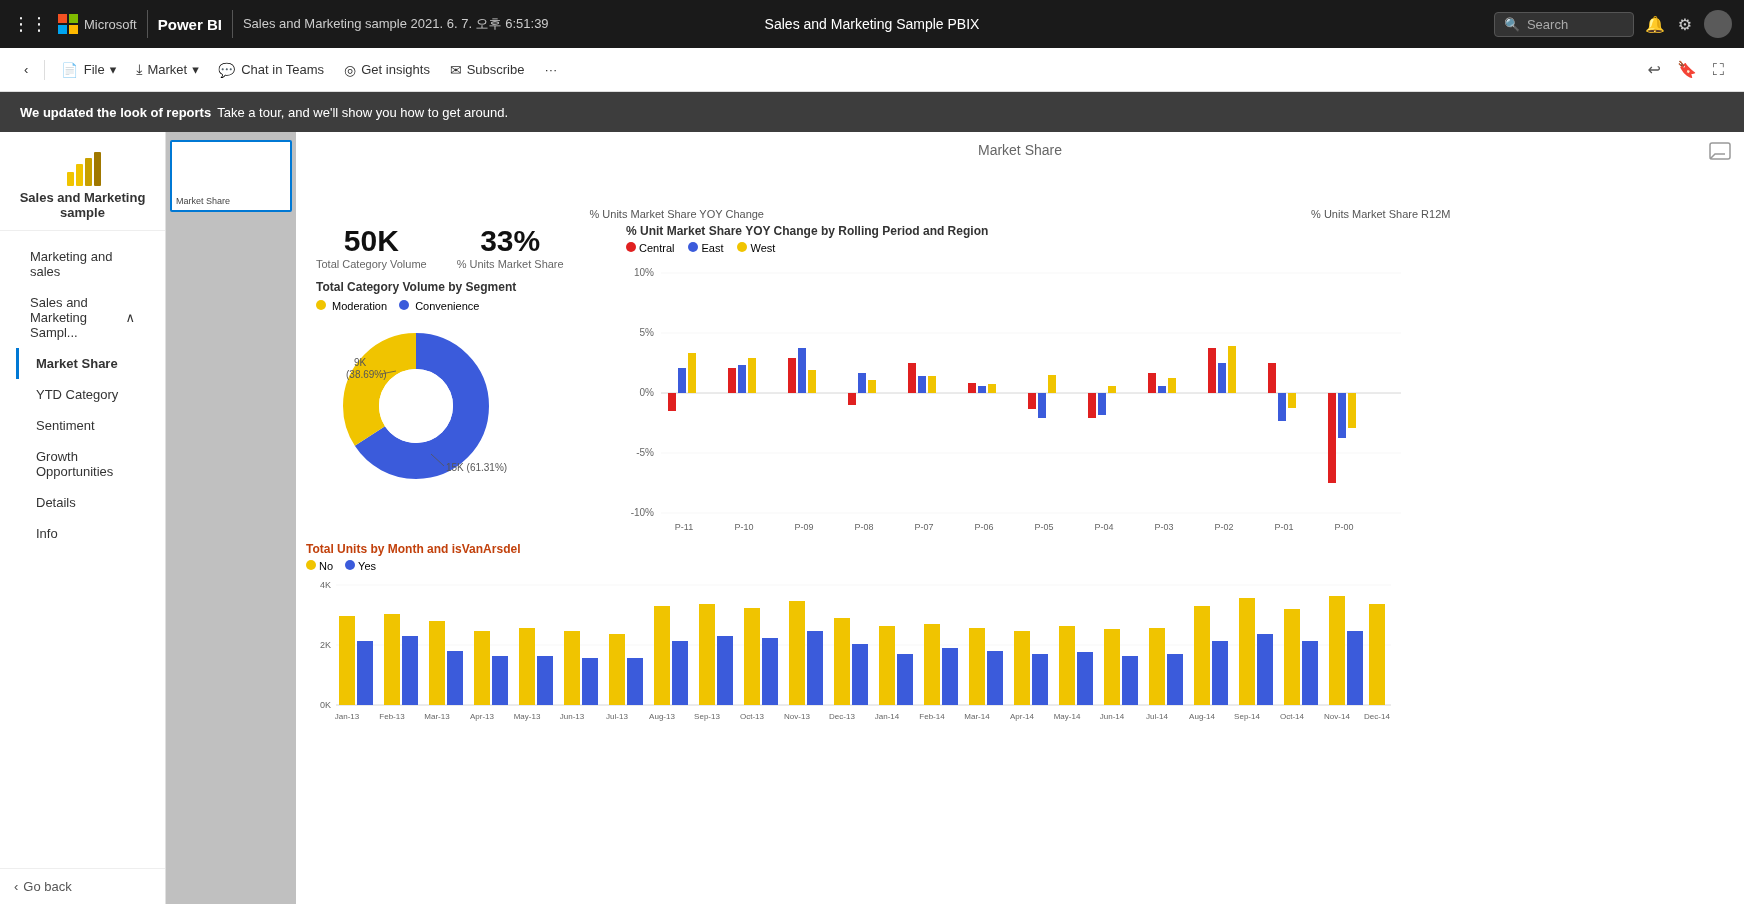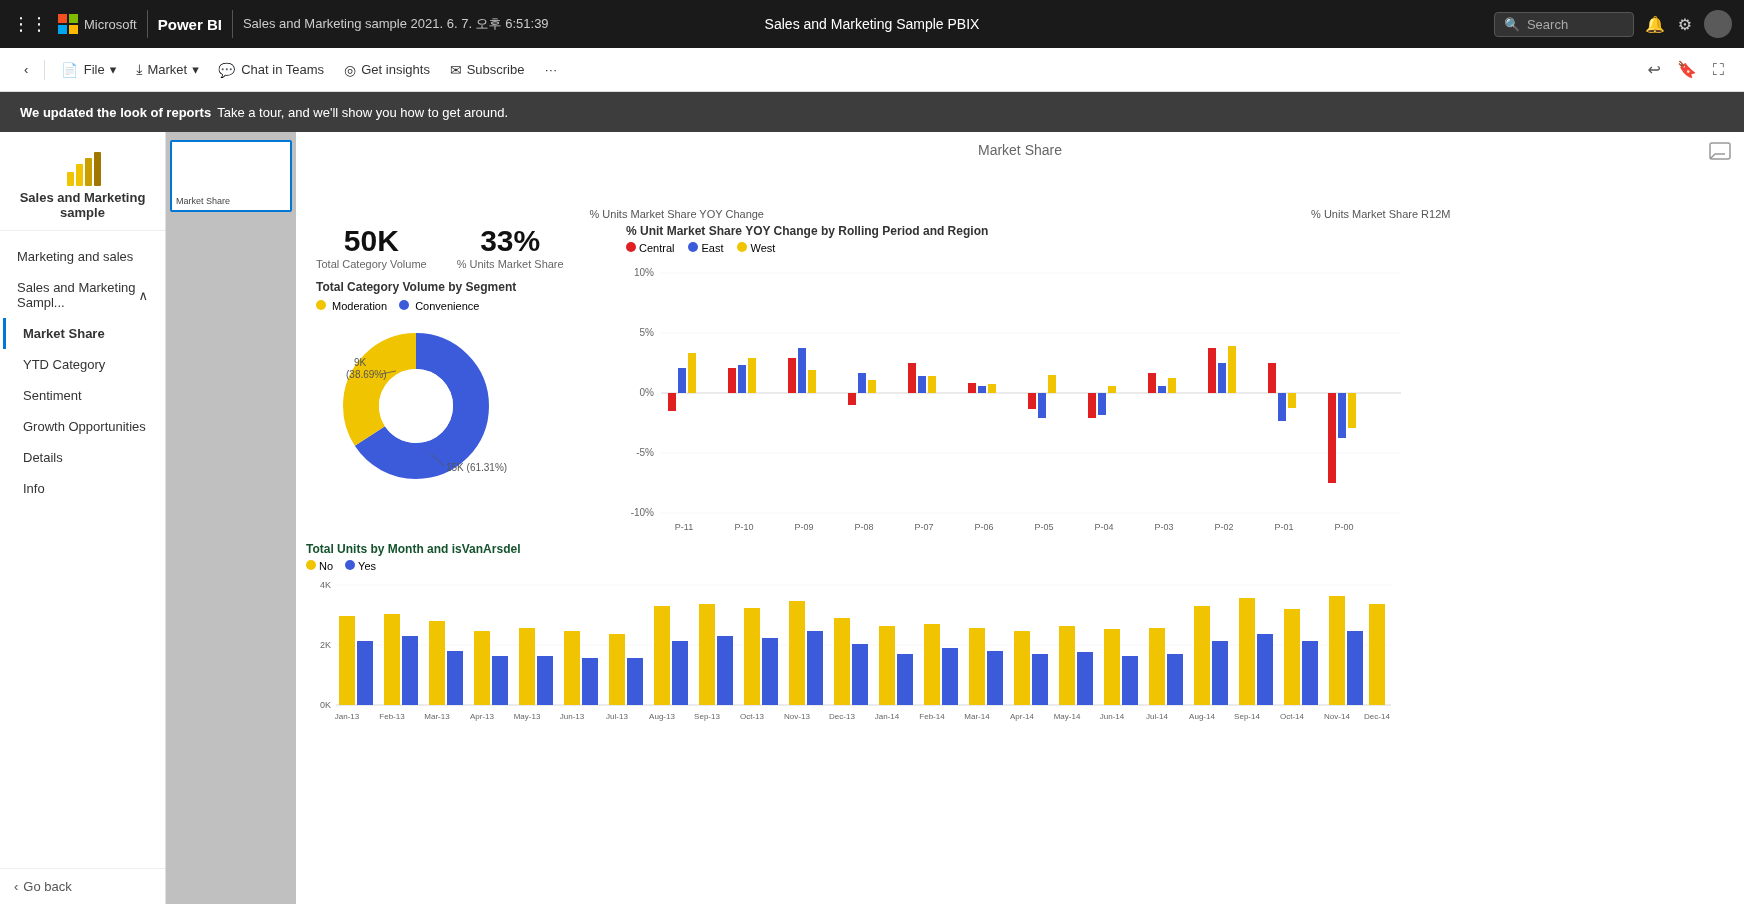--- a/index.html
+++ b/index.html
@@ -73,21 +73,21 @@
       align-items: center;
       padding: 18px 10px 10px;
       border-bottom: 1px solid #eee;
     }
     .sidebar-app-title {
       font-size: 13px;
       font-weight: 600;
       text-align: center;
       color: #333;
     }
-    .sidebar-nav { padding: 10px 3px; }
+    .sidebar-nav { padding: 10px 16px; }
     .sidebar-section-header {
       display: flex;
       align-items: center;
       justify-content: space-between;
       padding: 8px 14px;
       font-size: 13px;
       color: #333;
       cursor: pointer;
     }
     .sidebar-item {
@@ -424,21 +424,21 @@
             <text x="478" y="272" font-size="9" fill="#666" text-anchor="middle">P-04</text>
             <text x="538" y="272" font-size="9" fill="#666" text-anchor="middle">P-03</text>
             <text x="598" y="272" font-size="9" fill="#666" text-anchor="middle">P-02</text>
             <text x="658" y="272" font-size="9" fill="#666" text-anchor="middle">P-01</text>
             <text x="718" y="272" font-size="9" fill="#666" text-anchor="middle">P-00</text>
           </svg>
         </div>
       </div>
 
       <div style="padding:0 10px 10px;">
-        <div style="font-size:12px;font-weight:600;color:#14532d;margin-bottom:4px;">Total Units by Month and isVanArsdel</div>
+        <div style="font-size:12px;font-weight:600;color:#c2410c;margin-bottom:4px;">Total Units by Month and isVanArsdel</div>
         <div style="display:flex;gap:12px;font-size:11px;margin-bottom:4px;">
           <span>
             <span style="display:inline-block;width:10px;height:10px;border-radius:50%;background:#f0c400;margin-right:3px;"></span>No
           </span>
           <span>
             <span style="display:inline-block;width:10px;height:10px;border-radius:50%;background:#3b5bdb;margin-right:3px;"></span>Yes
           </span>
         </div>
 
         <svg width="1090" height="150" viewBox="0 0 1090 150">

